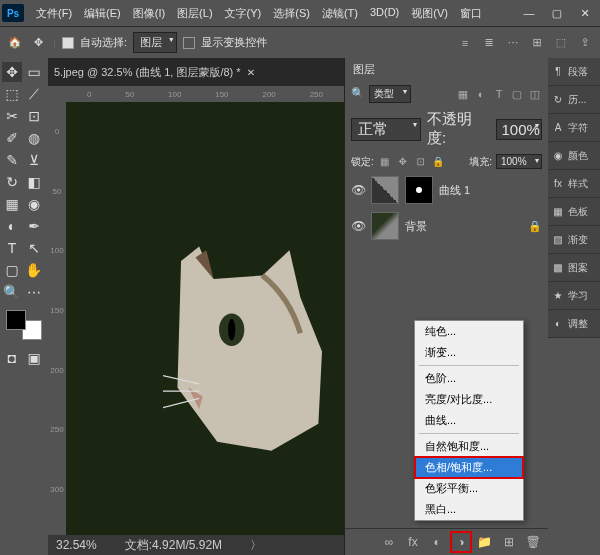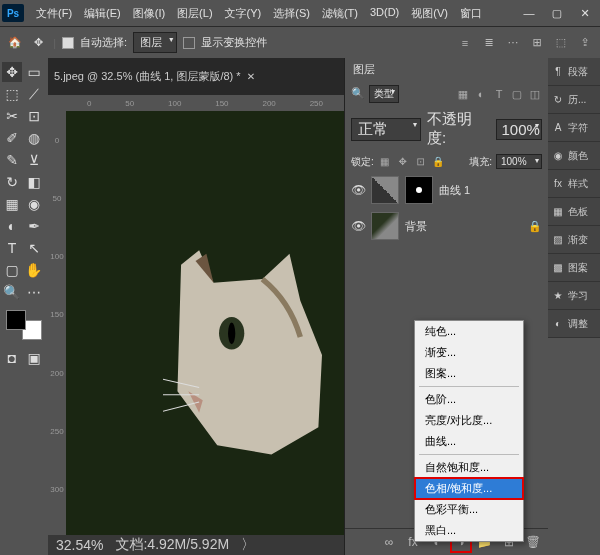--- a/index.html
+++ b/index.html
@@ -18,34 +18,34 @@
 .opt-icons { margin-left: auto; display: flex; gap: 6px; }
 .opt-ic { width: 18px; height: 18px; display: flex; align-items: center; justify-content: center; color: #bbb; }
 .main { display: flex; height: 497px; }
 .toolbar { width: 48px; background: #535353; display: flex; flex-wrap: wrap; padding: 4px 2px; align-content: flex-start; gap: 2px; }
 .tool { width: 20px; height: 20px; display: flex; align-items: center; justify-content: center; color: #ddd; cursor: pointer; font-size: 14px; }
 .tool.sel { background: #3a3a3a; }
 .swatch { width: 36px; height: 30px; position: relative; margin: 6px 4px; }
 .sw-fg { width: 20px; height: 20px; background: #000; border: 1px solid #888; position: absolute; top: 0; left: 0; }
 .sw-bg { width: 20px; height: 20px; background: #fff; border: 1px solid #888; position: absolute; bottom: 0; right: 0; }
 .canvas-area { flex: 1; background: #282828; display: flex; flex-direction: column; position: relative; }
-.tabbar { height: 37px; display: flex; align-items: center; padding: 0 6px; color: #ccc; font-size: 11px; }
+.tabbar { height: 28px; display: flex; align-items: center; padding: 0 6px; color: #ccc; font-size: 11px; }
 .tab-close { margin-left: 6px; font-size: 10px; }
 .rulers { display: flex; flex: 1; }
 .ruler-v { width: 18px; background: #535353; color: #999; font-size: 8px; display: flex; flex-direction: column; justify-content: space-around; align-items: center; padding: 16px 0; }
 .canvas-main { flex: 1; display: flex; flex-direction: column; }
 .ruler-h { height: 16px; background: #535353; color: #999; font-size: 8px; display: flex; justify-content: space-around; align-items: center; padding: 0 4px; }
 .canvas { flex: 1; background: #1a2612; position: relative; overflow: hidden; }
 .cat { position: absolute; right: 0; top: 20%; width: 65%; height: 75%; }
-.statusbar { height: 20px; background: #383838; display: flex; align-items: center; padding: 0 8px; gap: 12px; font-size: 14px; color: #ccc; }
+.statusbar { height: 20px; background: #383838; display: flex; align-items: center; padding: 0 8px; gap: 28px; font-size: 12px; color: #ccc; }
 .panels { width: 256px; background: #535353; display: flex; flex-direction: column; border-left: 1px solid #222; position: relative; }
 .panel-tab { padding: 4px 8px; background: #535353; font-size: 11px; }
 .filter-row { display: flex; align-items: center; padding: 4px 6px; gap: 4px; }
 .search-ic { width: 14px; height: 14px; color: #999; }
-.type-dd { background: #3f3f3f; border: 1px solid #222; padding: 1px 4px 1px 4px; font-size: 10px; position: relative; }
+.type-dd { background: #3f3f3f; border: 1px solid #222; padding: 1px 16px 1px 4px; font-size: 10px; position: relative; }
 .type-dd::after { content: "▾"; position: absolute; right: 3px; font-size: 8px; }
 .filter-ics { display: flex; gap: 4px; margin-left: auto; }
 .fic { width: 14px; height: 14px; color: #aaa; font-size: 11px; display: flex; align-items: center; justify-content: center; }
 .blend-row { display: flex; align-items: center; padding: 3px 6px; gap: 6px; font-size: 15px; }
 .blend-dd { background: #3f3f3f; border: 1px solid #222; padding: 1px 20px 1px 6px; position: relative; flex: 0 0 70px; }
 .blend-dd::after { content: "▾"; position: absolute; right: 3px; font-size: 8px; }
 .pct-dd { background: #3f3f3f; border: 1px solid #222; padding: 1px 0 1px 4px; position: relative; width: 46px; }
 .pct-dd::after { content: "▾"; position: absolute; right: 2px; font-size: 8px; }
 .lock-row { display: flex; align-items: center; padding: 3px 6px; gap: 4px; font-size: 10px; justify-content: flex-end; }
 .lic { width: 14px; height: 14px; color: #aaa; font-size: 10px; display: flex; align-items: center; justify-content: center; }
@@ -284,21 +284,20 @@
           <span class="stab-ic">◐</span>
           <span>调整</span>
         </div>
       </div>
   </div>
 </div>
 
 <div class="context-menu" id="context-menu">
     <div class="cm-item">纯色...</div>
     <div class="cm-item">渐变...</div>
-    <div class="cm-item">图案...</div>
     <div class="cm-sep"></div>
     <div class="cm-item">色阶...</div>
     <div class="cm-item">亮度/对比度...</div>
     <div class="cm-item">曲线...</div>
     <div class="cm-sep"></div>
     <div class="cm-item">自然饱和度...</div>
     <div class="cm-item sel">色相/饱和度...</div>
     <div class="cm-item">色彩平衡...</div>
     <div class="cm-item">黑白...</div>
   </div>

